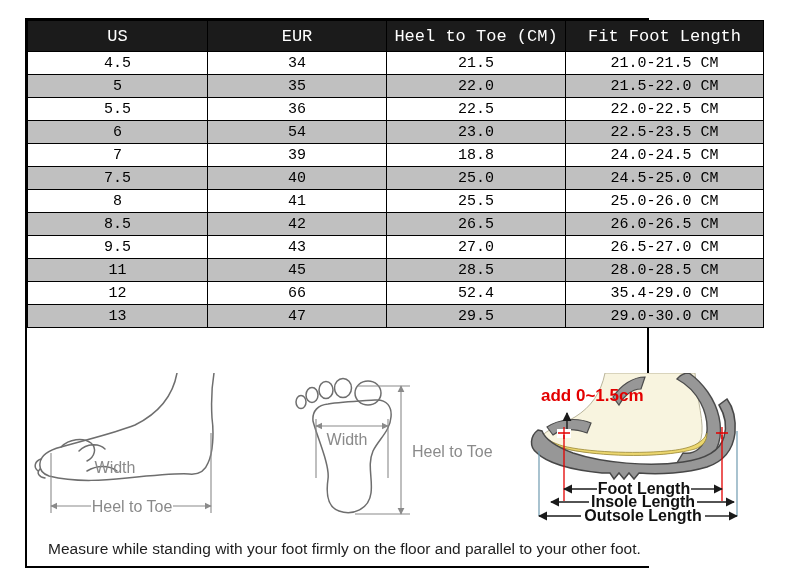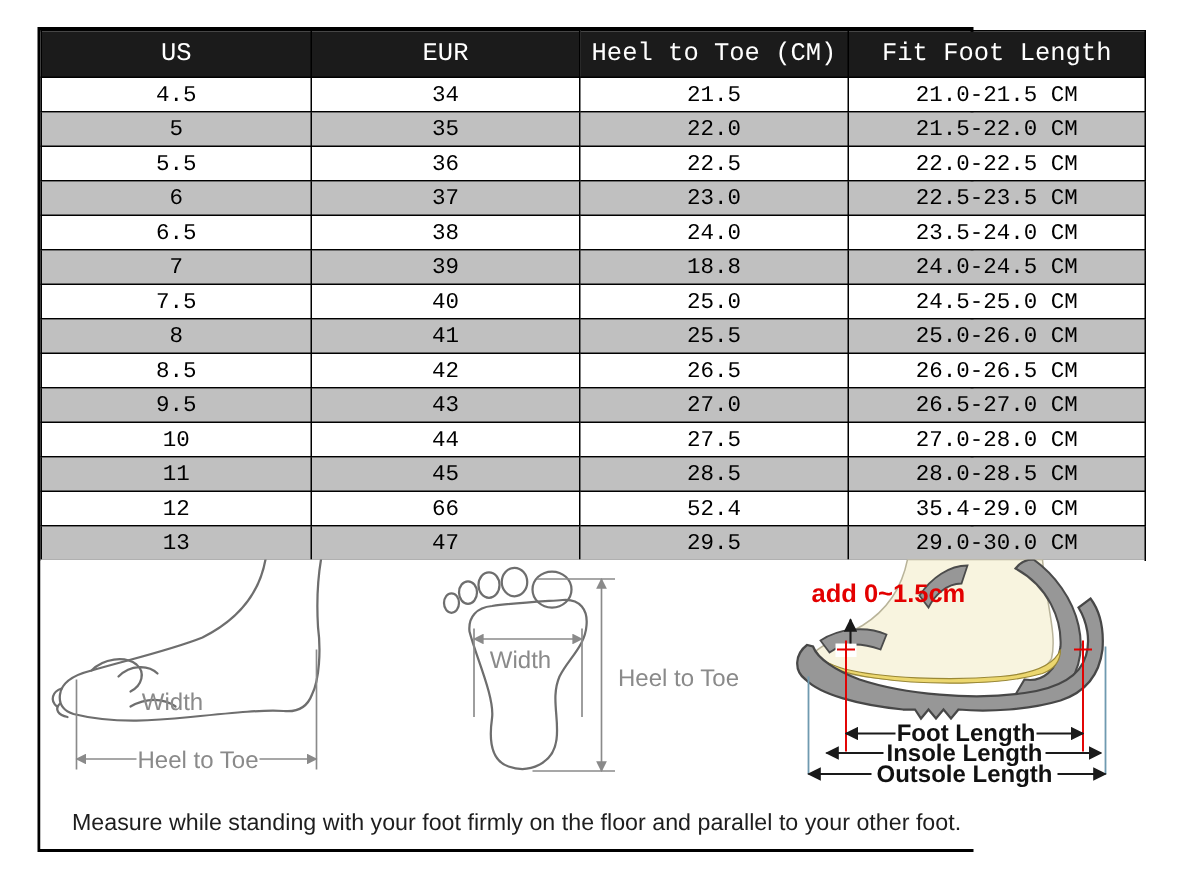--- a/index.html
+++ b/index.html
@@ -61,29 +61,23 @@
             <td>21.5-22.0 CM</td>
           </tr>
           <tr>
             <td>5.5</td>
             <td>36</td>
             <td>22.5</td>
             <td>22.0-22.5 CM</td>
           </tr>
           <tr>
             <td>6</td>
-            <td>37</td>
+            <td>54</td>
             <td>23.0</td>
             <td>22.5-23.5 CM</td>
-          </tr>
-          <tr>
-            <td>6.5</td>
-            <td>38</td>
-            <td>24.0</td>
-            <td>23.5-24.0 CM</td>
           </tr>
           <tr>
             <td>7</td>
             <td>39</td>
             <td>18.8</td>
             <td>24.0-24.5 CM</td>
           </tr>
           <tr>
             <td>7.5</td>
             <td>40</td>
@@ -100,26 +94,20 @@
             <td>8.5</td>
             <td>42</td>
             <td>26.5</td>
             <td>26.0-26.5 CM</td>
           </tr>
           <tr>
             <td>9.5</td>
             <td>43</td>
             <td>27.0</td>
             <td>26.5-27.0 CM</td>
-          </tr>
-          <tr>
-            <td>10</td>
-            <td>44</td>
-            <td>27.5</td>
-            <td>27.0-28.0 CM</td>
           </tr>
           <tr>
             <td>11</td>
             <td>45</td>
             <td>28.5</td>
             <td>28.0-28.5 CM</td>
           </tr>
           <tr>
             <td>12</td>
             <td>66</td>

